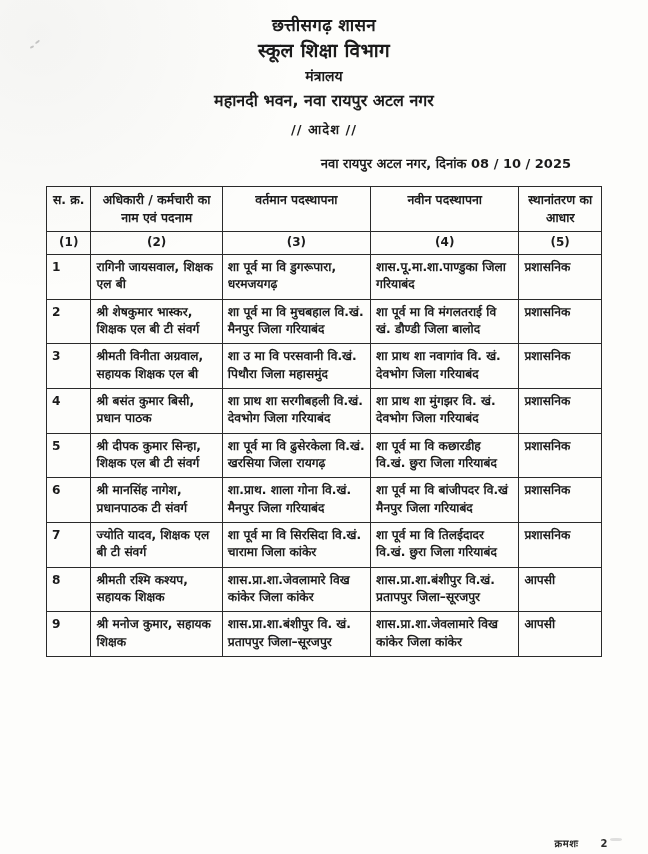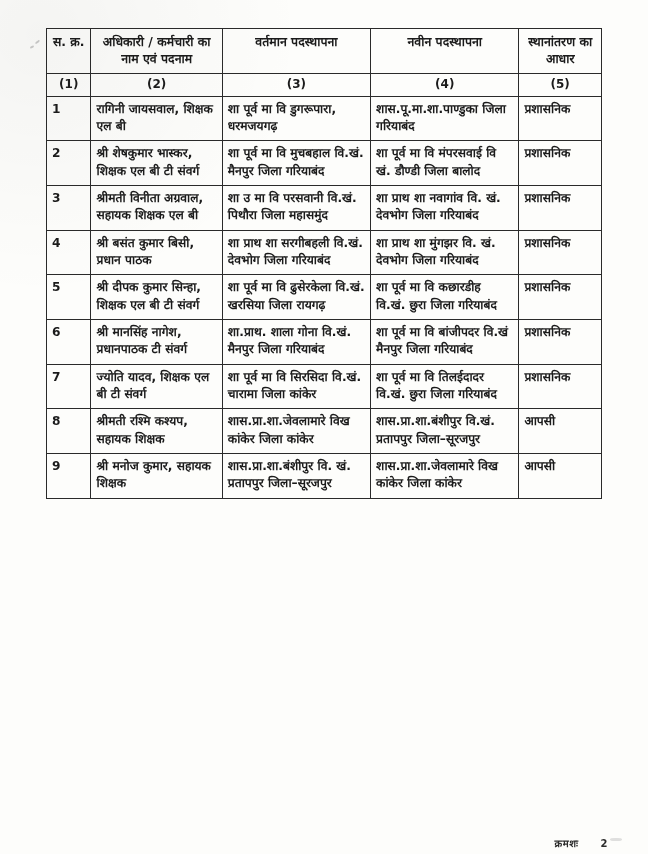--- a/index.html
+++ b/index.html
@@ -129,21 +129,29 @@
 </style>
 </head>
 <body>
 
 <div class="page">
 
   <div class="speck s1"></div>
   <div class="speck s2"></div>
   <div class="speck s3"></div>
 
-
+  <div class="header">
+    <div class="h-line1">छत्तीसगढ़ शासन</div>
+    <div class="h-line2">स्कूल शिक्षा विभाग</div>
+    <div class="h-line3">मंत्रालय</div>
+    <div class="h-line4">महानदी भवन, नवा रायपुर अटल नगर</div>
+    <div class="h-order">// आदेश //</div>
+  </div>
+
+  <div class="place-date">नवा रायपुर अटल नगर, दिनांक 08 / 10 / 2025</div>
 
 
   <table class="grid">
     <colgroup>
       <col class="c0">
         <col class="c1">
         <col class="c2">
         <col class="c3">
         <col class="c4">
     </colgroup>
@@ -168,21 +176,21 @@
         <td class="sn">1</td>
         <td>रागिनी जायसवाल, शिक्षक एल बी</td>
         <td>शा पूर्व मा वि डुगरूपारा, धरमजयगढ़</td>
         <td>शास.पू.मा.शा.पाण्डुका जिला गरियाबंद</td>
         <td>प्रशासनिक</td>
       </tr>
       <tr>
         <td class="sn">2</td>
         <td>श्री शेषकुमार भास्कर, शिक्षक एल बी टी संवर्ग</td>
         <td>शा पूर्व मा वि मुचबहाल वि.खं. मैनपुर जिला गरियाबंद</td>
-        <td>शा पूर्व मा वि मंपरसवाई वि खं. डौण्डी जिला बालोद</td>
+        <td>शा पूर्व मा वि मंगलतराई वि खं. डौण्डी जिला बालोद</td>
         <td>प्रशासनिक</td>
       </tr>
       <tr>
         <td class="sn">3</td>
         <td>श्रीमती विनीता अग्रवाल, सहायक शिक्षक एल बी</td>
         <td>शा उ मा वि परसवानी वि.खं. पिथौरा जिला महासमुंद</td>
         <td>शा प्राथ शा नवागांव वि. खं. देवभोग जिला गरियाबंद</td>
         <td>प्रशासनिक</td>
       </tr>
       <tr>

